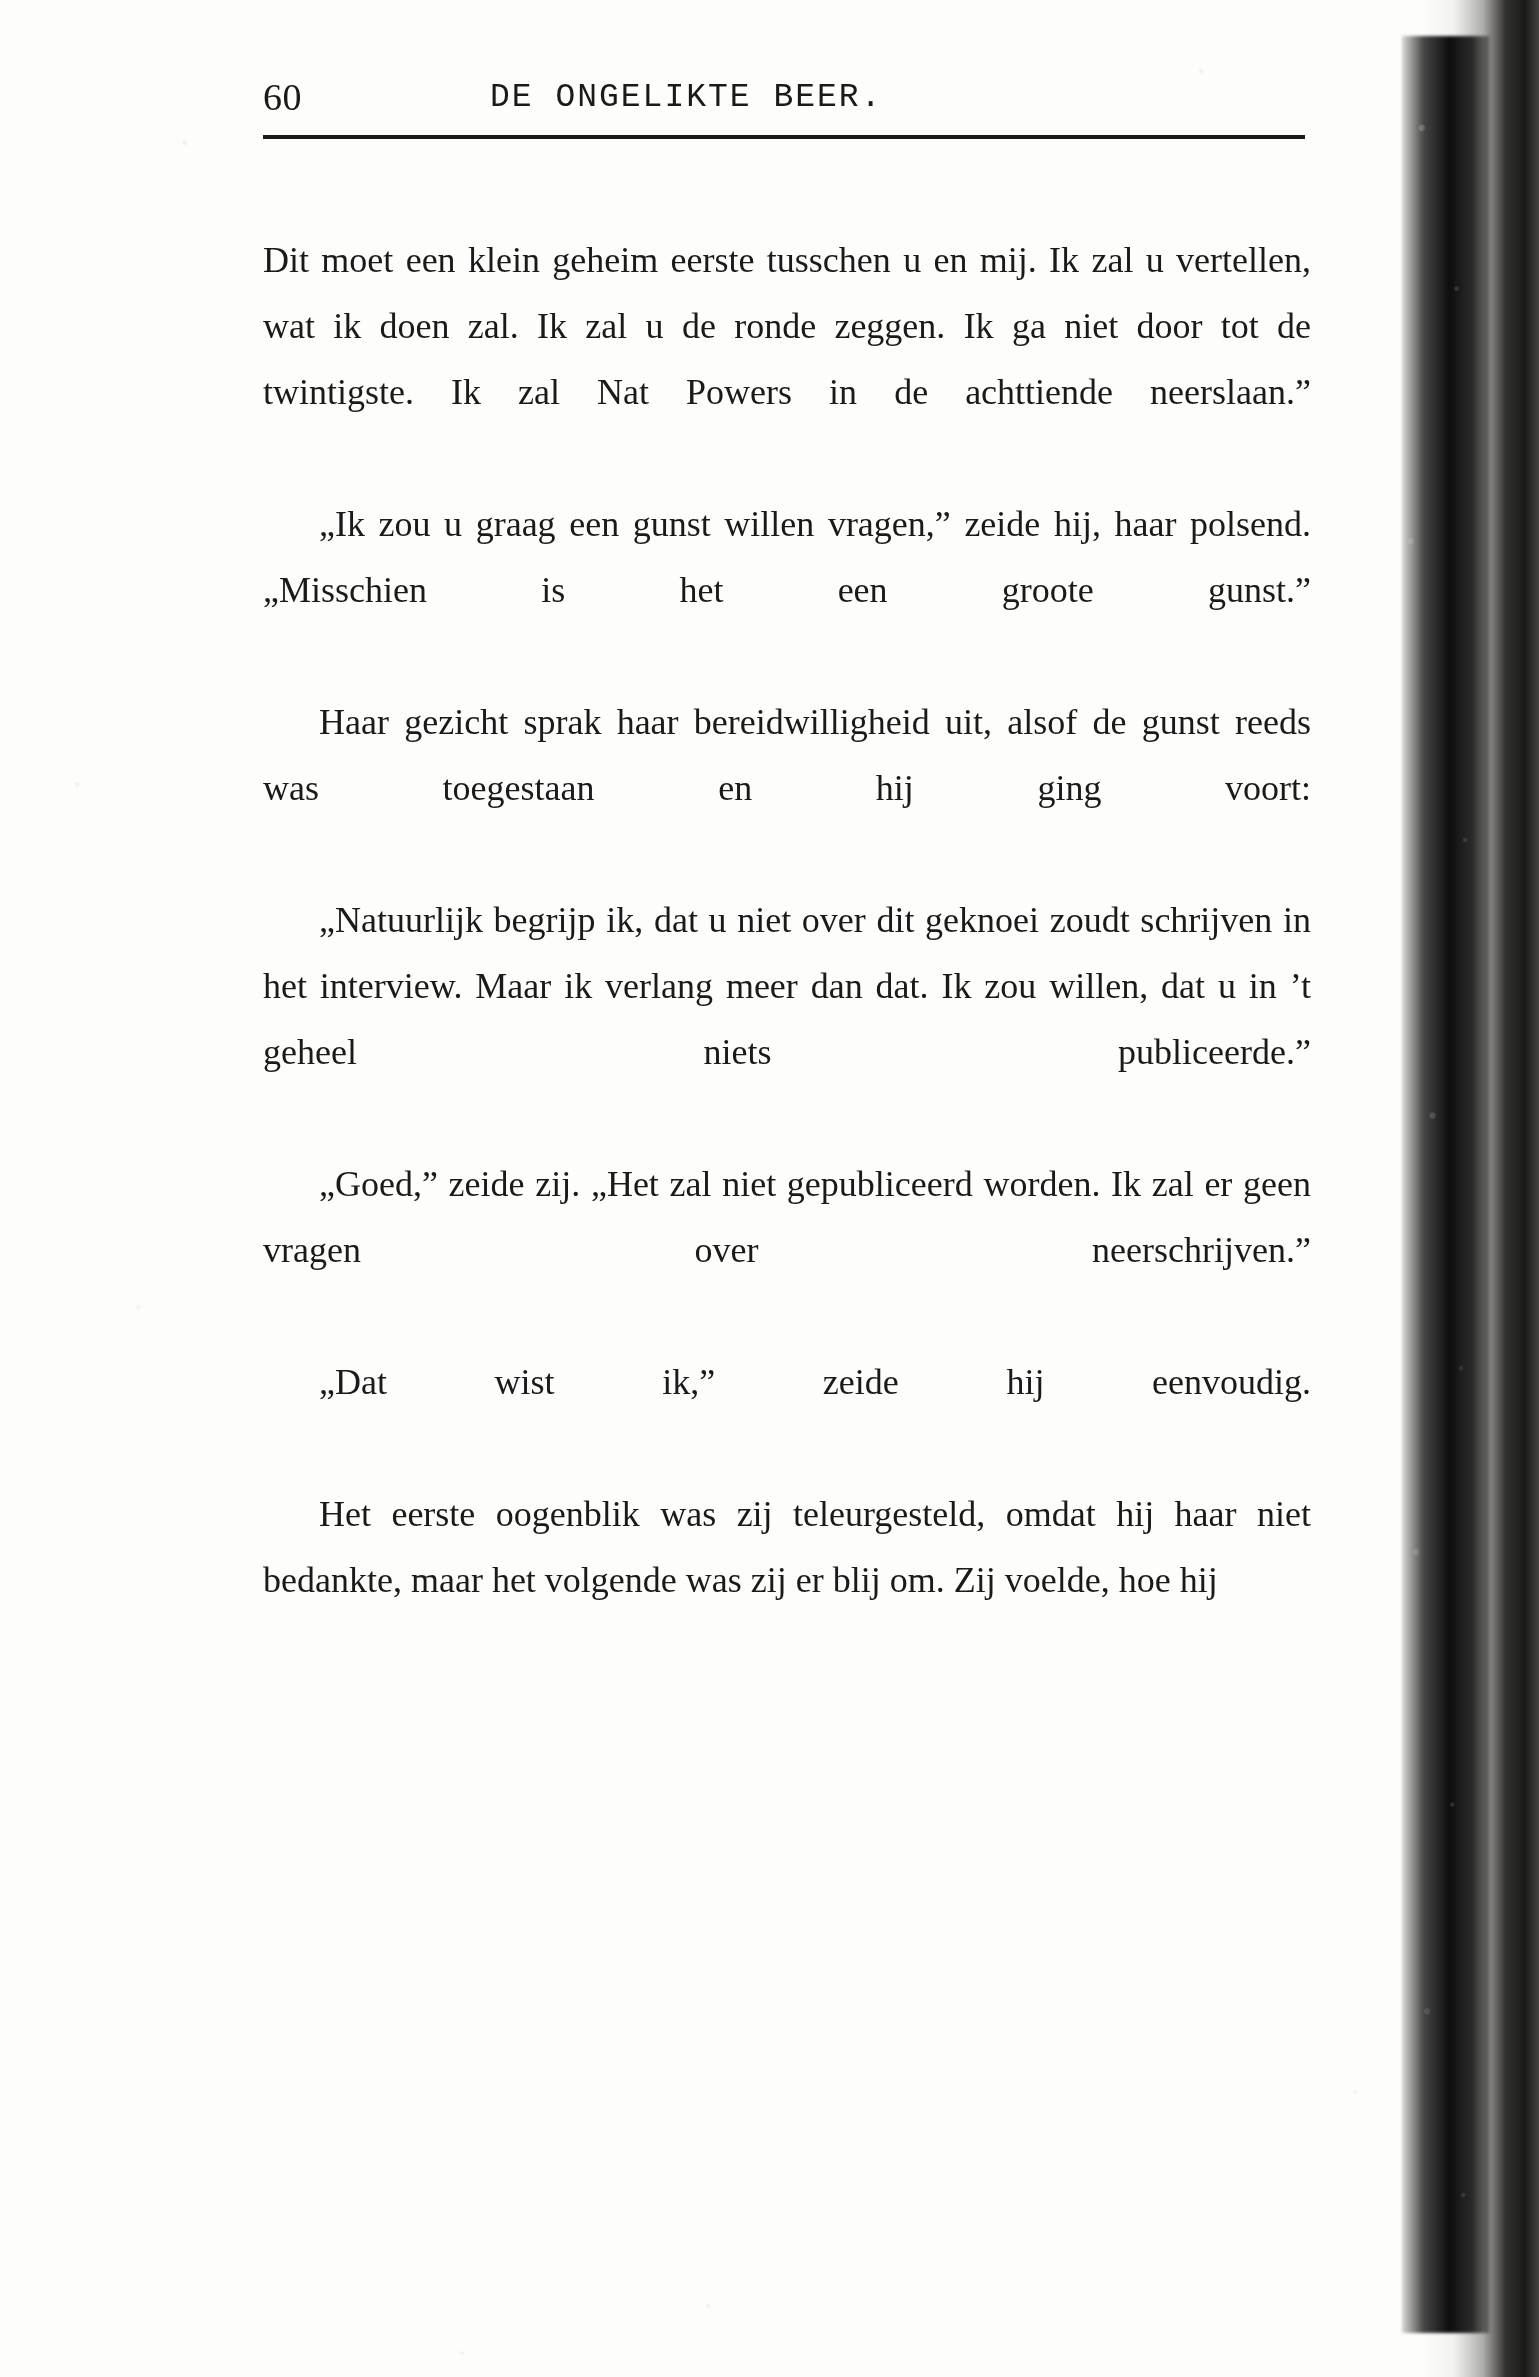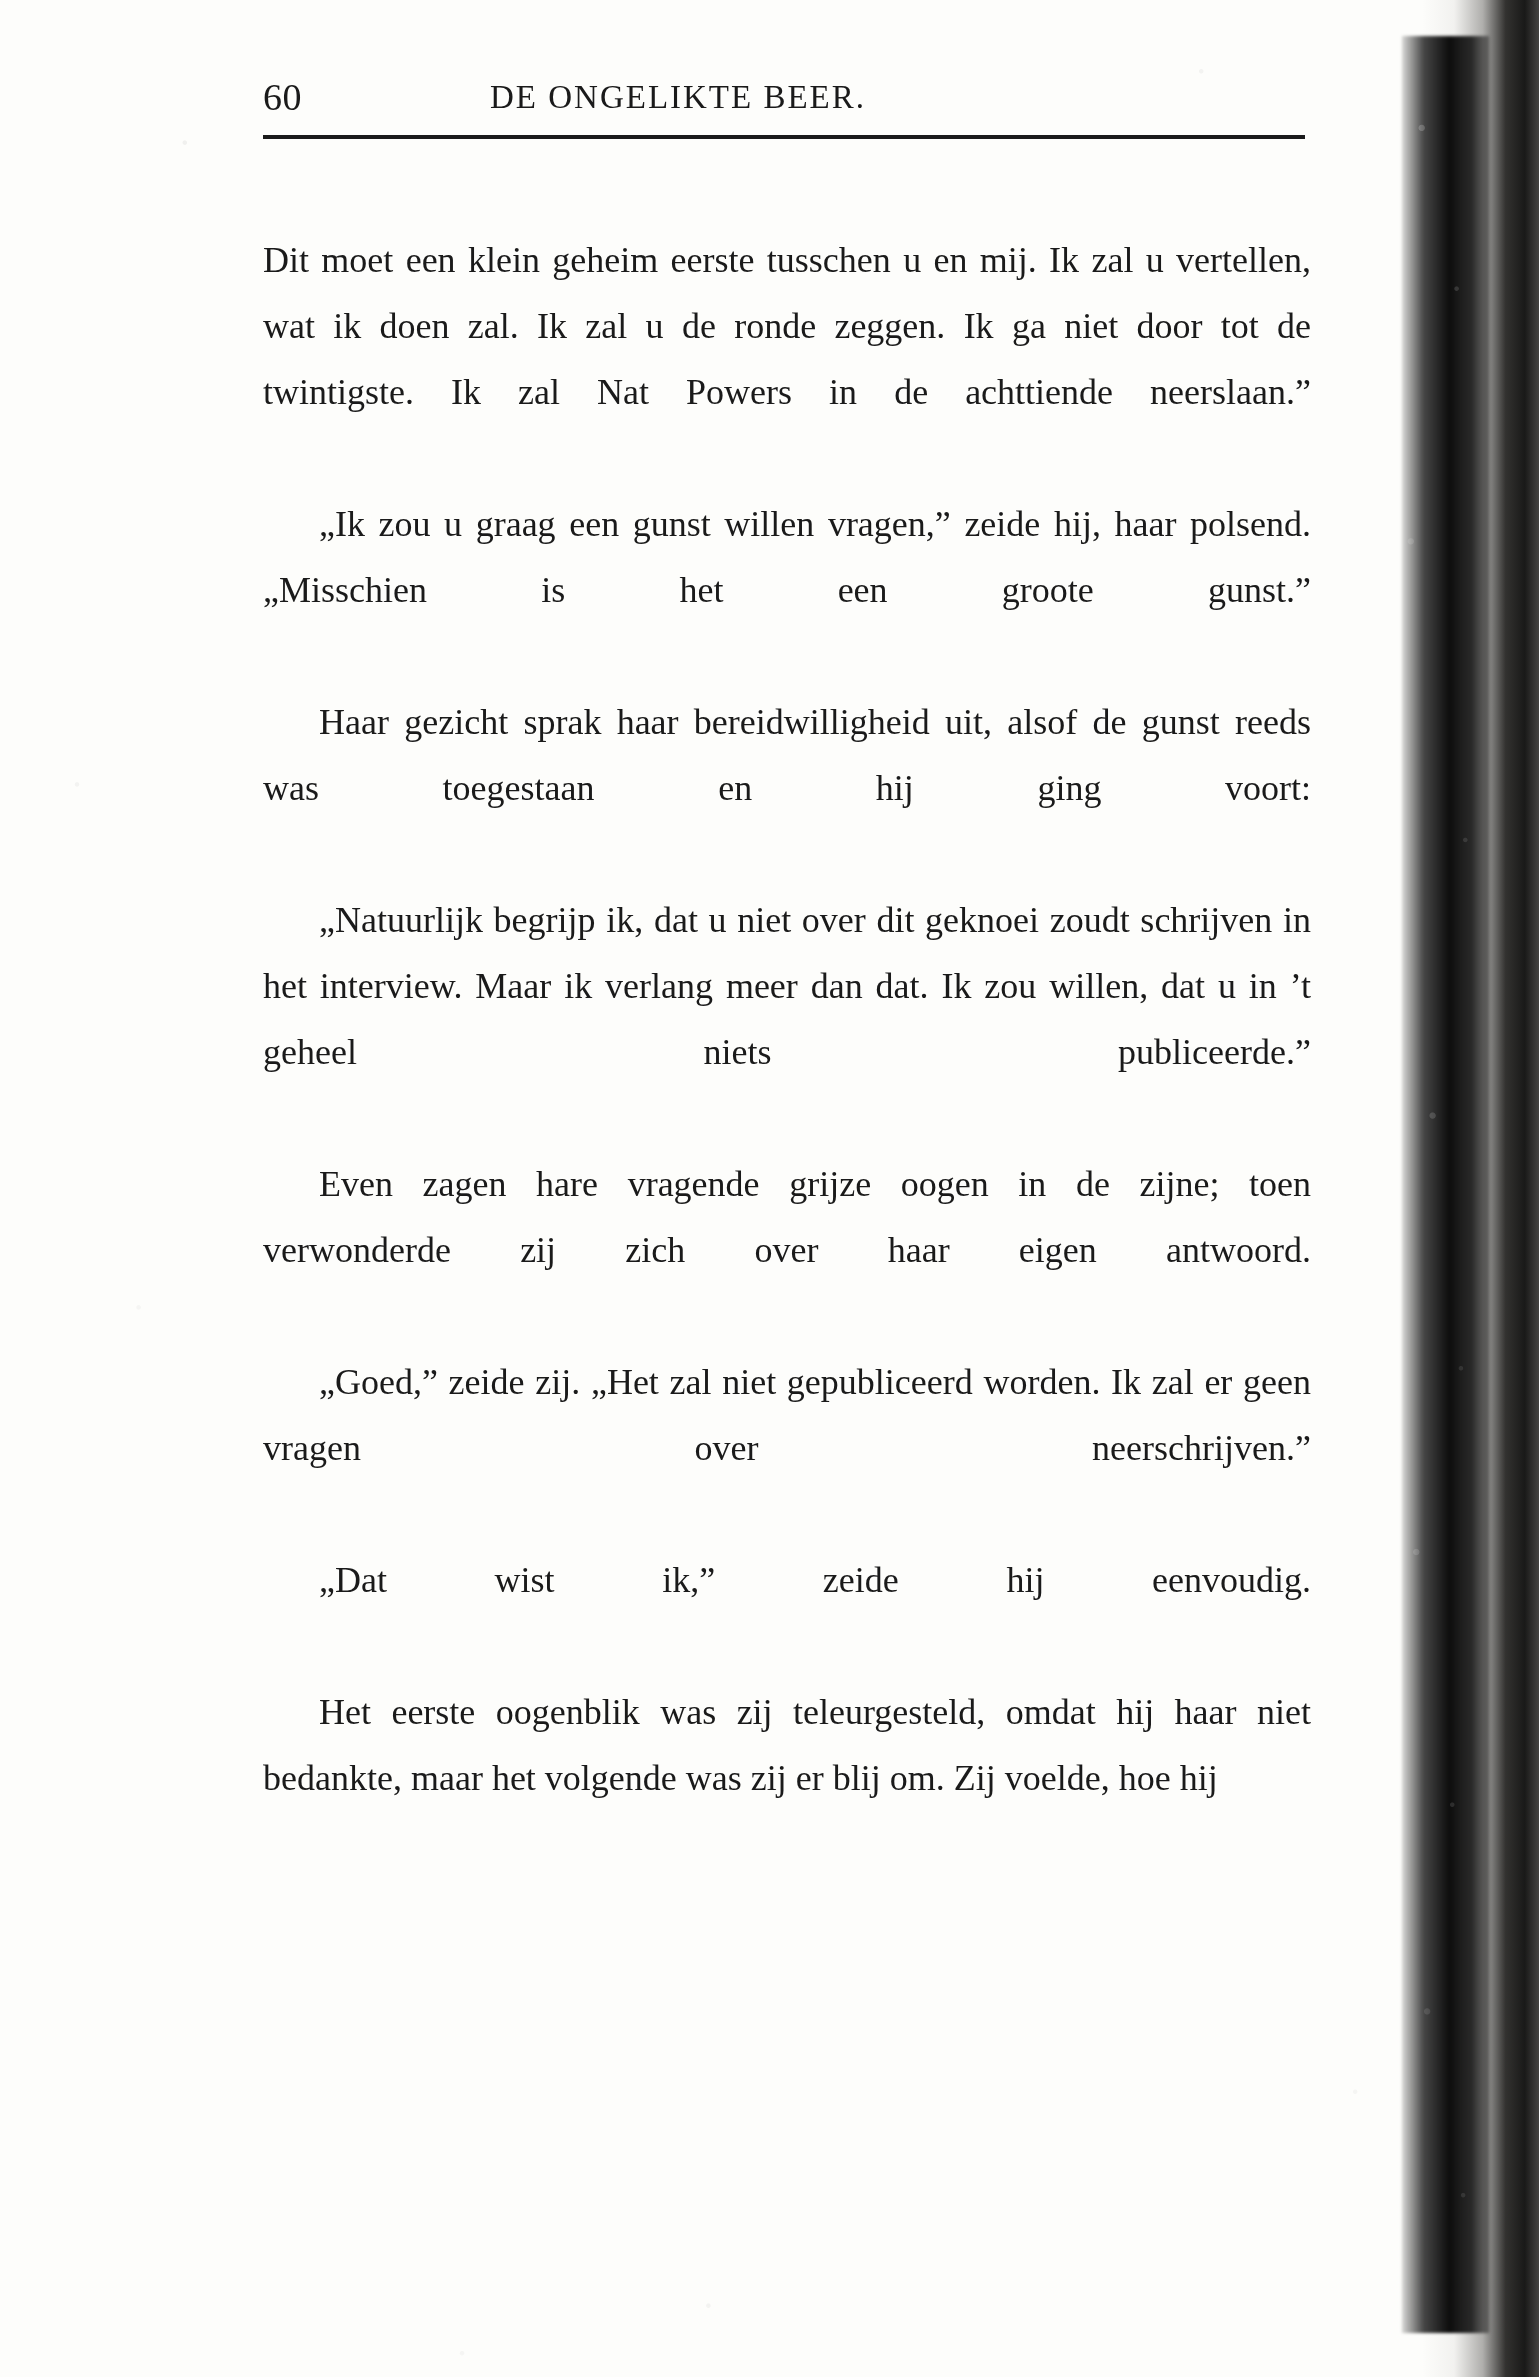--- a/index.html
+++ b/index.html
@@ -107,20 +107,21 @@
     left: 0;
     top: 7.3px;
   }
   .running-title {
     position: absolute;
     left: 227px;
     top: 11px;
     font-size: 33px;
     letter-spacing: 2px;
     white-space: nowrap;
+    font-family: Liberation Mono, monospace;
   }
   .rule {
     position: absolute;
     left: 0;
     top: 67px;
     width: 1042px;
     height: 3.6px;
     background: #1b1b1b;
   }
 
@@ -160,21 +161,20 @@
     <div class="folio">60</div>
     <div class="running-title">DE ONGELIKTE BEER.</div>
     <div class="rule"></div>
   </div>
 
   <div class="body-text">
     <p class="noindent">Dit moet een klein geheim eerste tusschen u en mij. Ik zal u vertellen, wat ik doen zal. Ik zal u de ronde zeggen. Ik ga niet door tot de twintigste. Ik zal Nat Powers in de achttiende neerslaan.”</p>
     <p>„Ik zou u graag een gunst willen vragen,” zeide hij, haar polsend. „Misschien is het een groote gunst.”</p>
     <p>Haar gezicht sprak haar bereidwilligheid uit, alsof de gunst reeds was toegestaan en hij ging voort:</p>
     <p>„Natuurlijk begrijp ik, dat u niet over dit geknoei zoudt schrijven in het interview. Maar ik verlang meer dan dat. Ik zou willen, dat u in ’t geheel niets publiceerde.”</p>
-    <p>Even zagen hare vragende grijze oogen in de zijne; toen verwonderde zij zich over haar eigen antwoord.</p>
     <p>„Goed,” zeide zij. „Het zal niet gepubliceerd worden. Ik zal er geen vragen over neerschrijven.”</p>
     <p>„Dat wist ik,” zeide hij eenvoudig.</p>
     <p class="tight">Het eerste oogenblik was zij teleurgesteld, omdat hij haar niet bedankte, maar het volgende was zij er blij om. Zij voelde, hoe hij</p>
   </div>
 
 </div>
 
 <div class="binding-shadow"></div>
 <div class="binding-core"></div>
 <div class="binding-speckle"></div>

